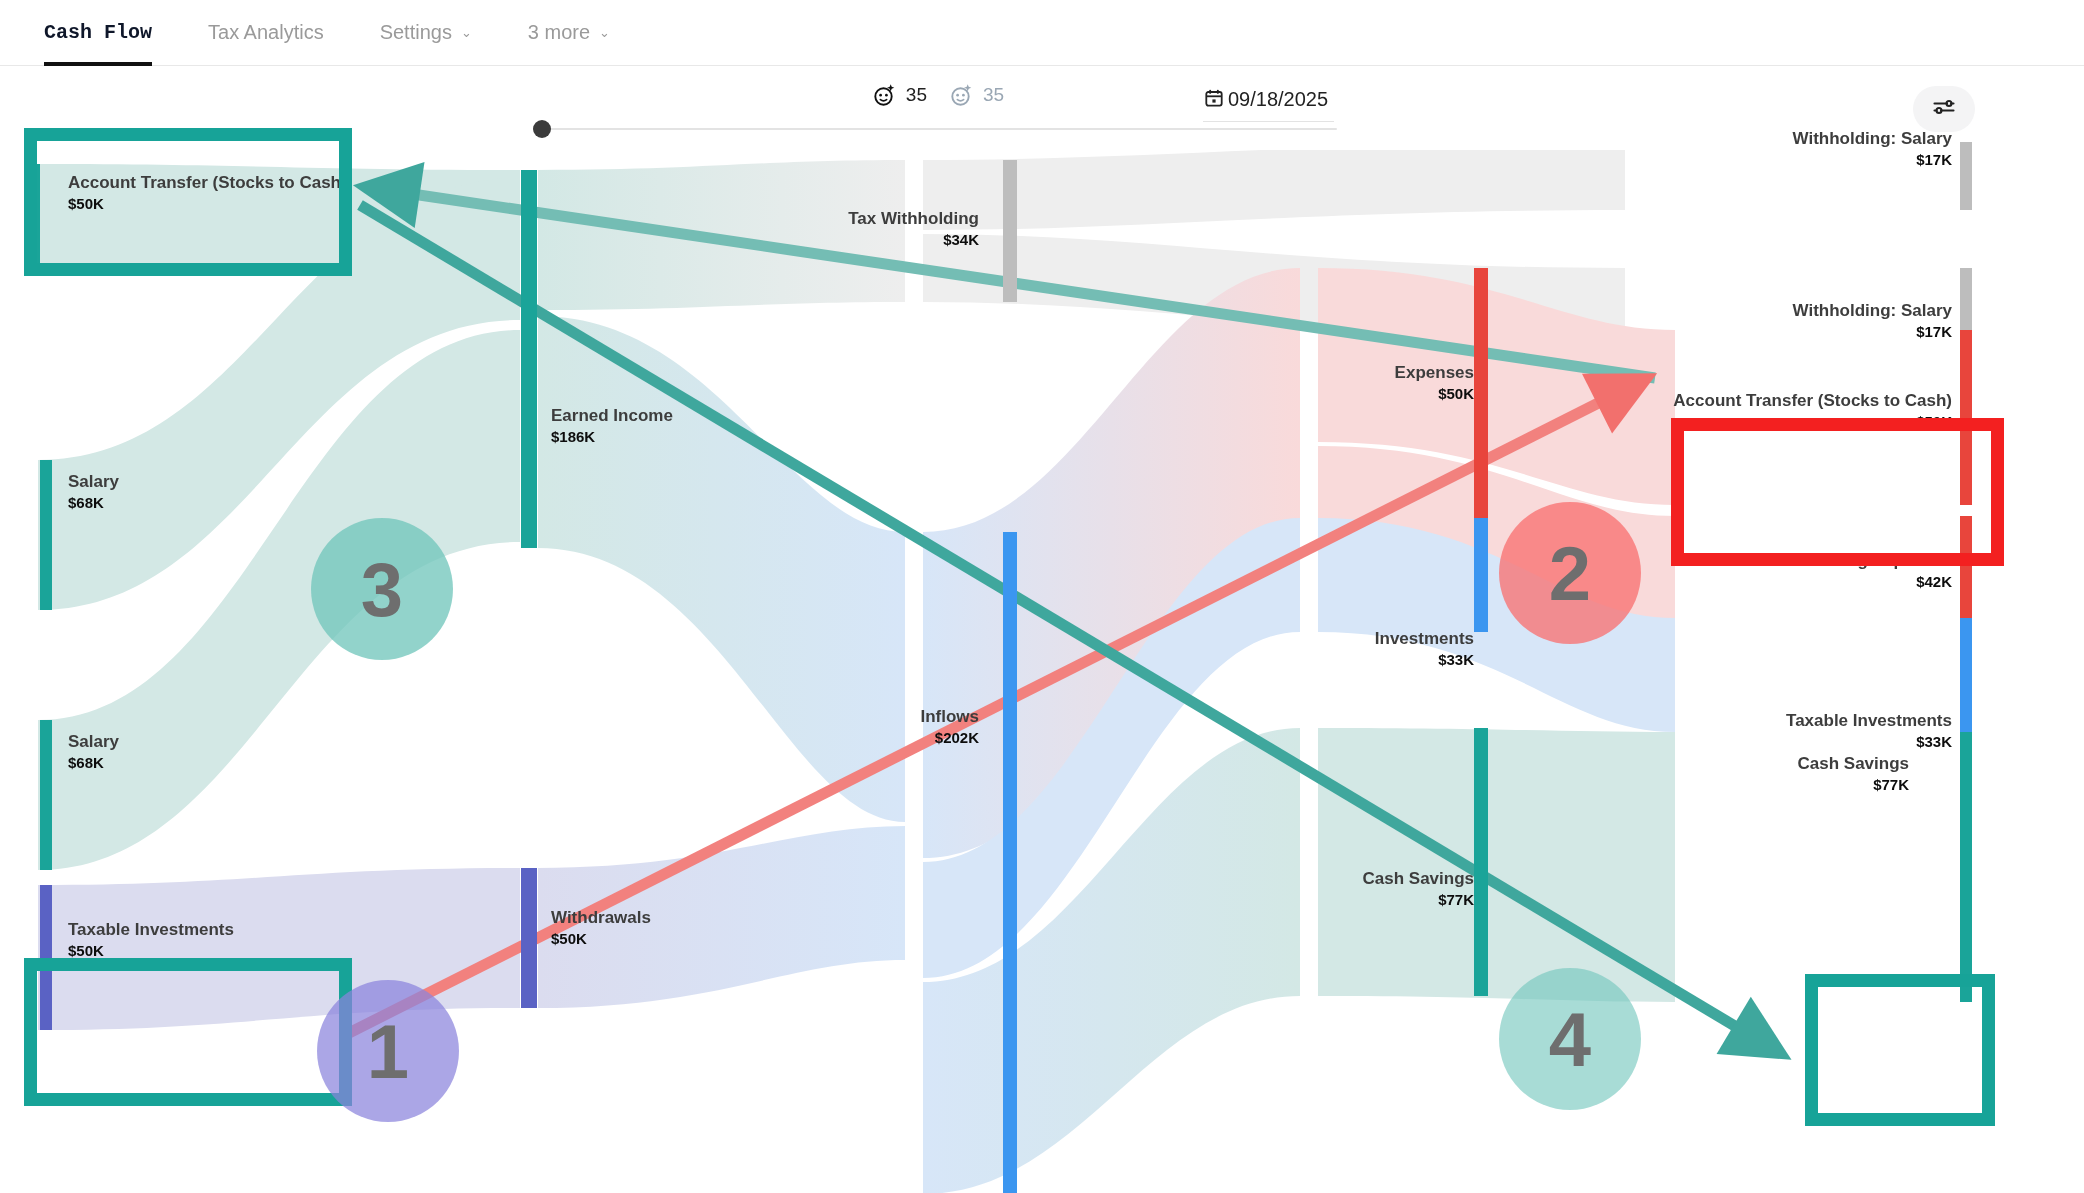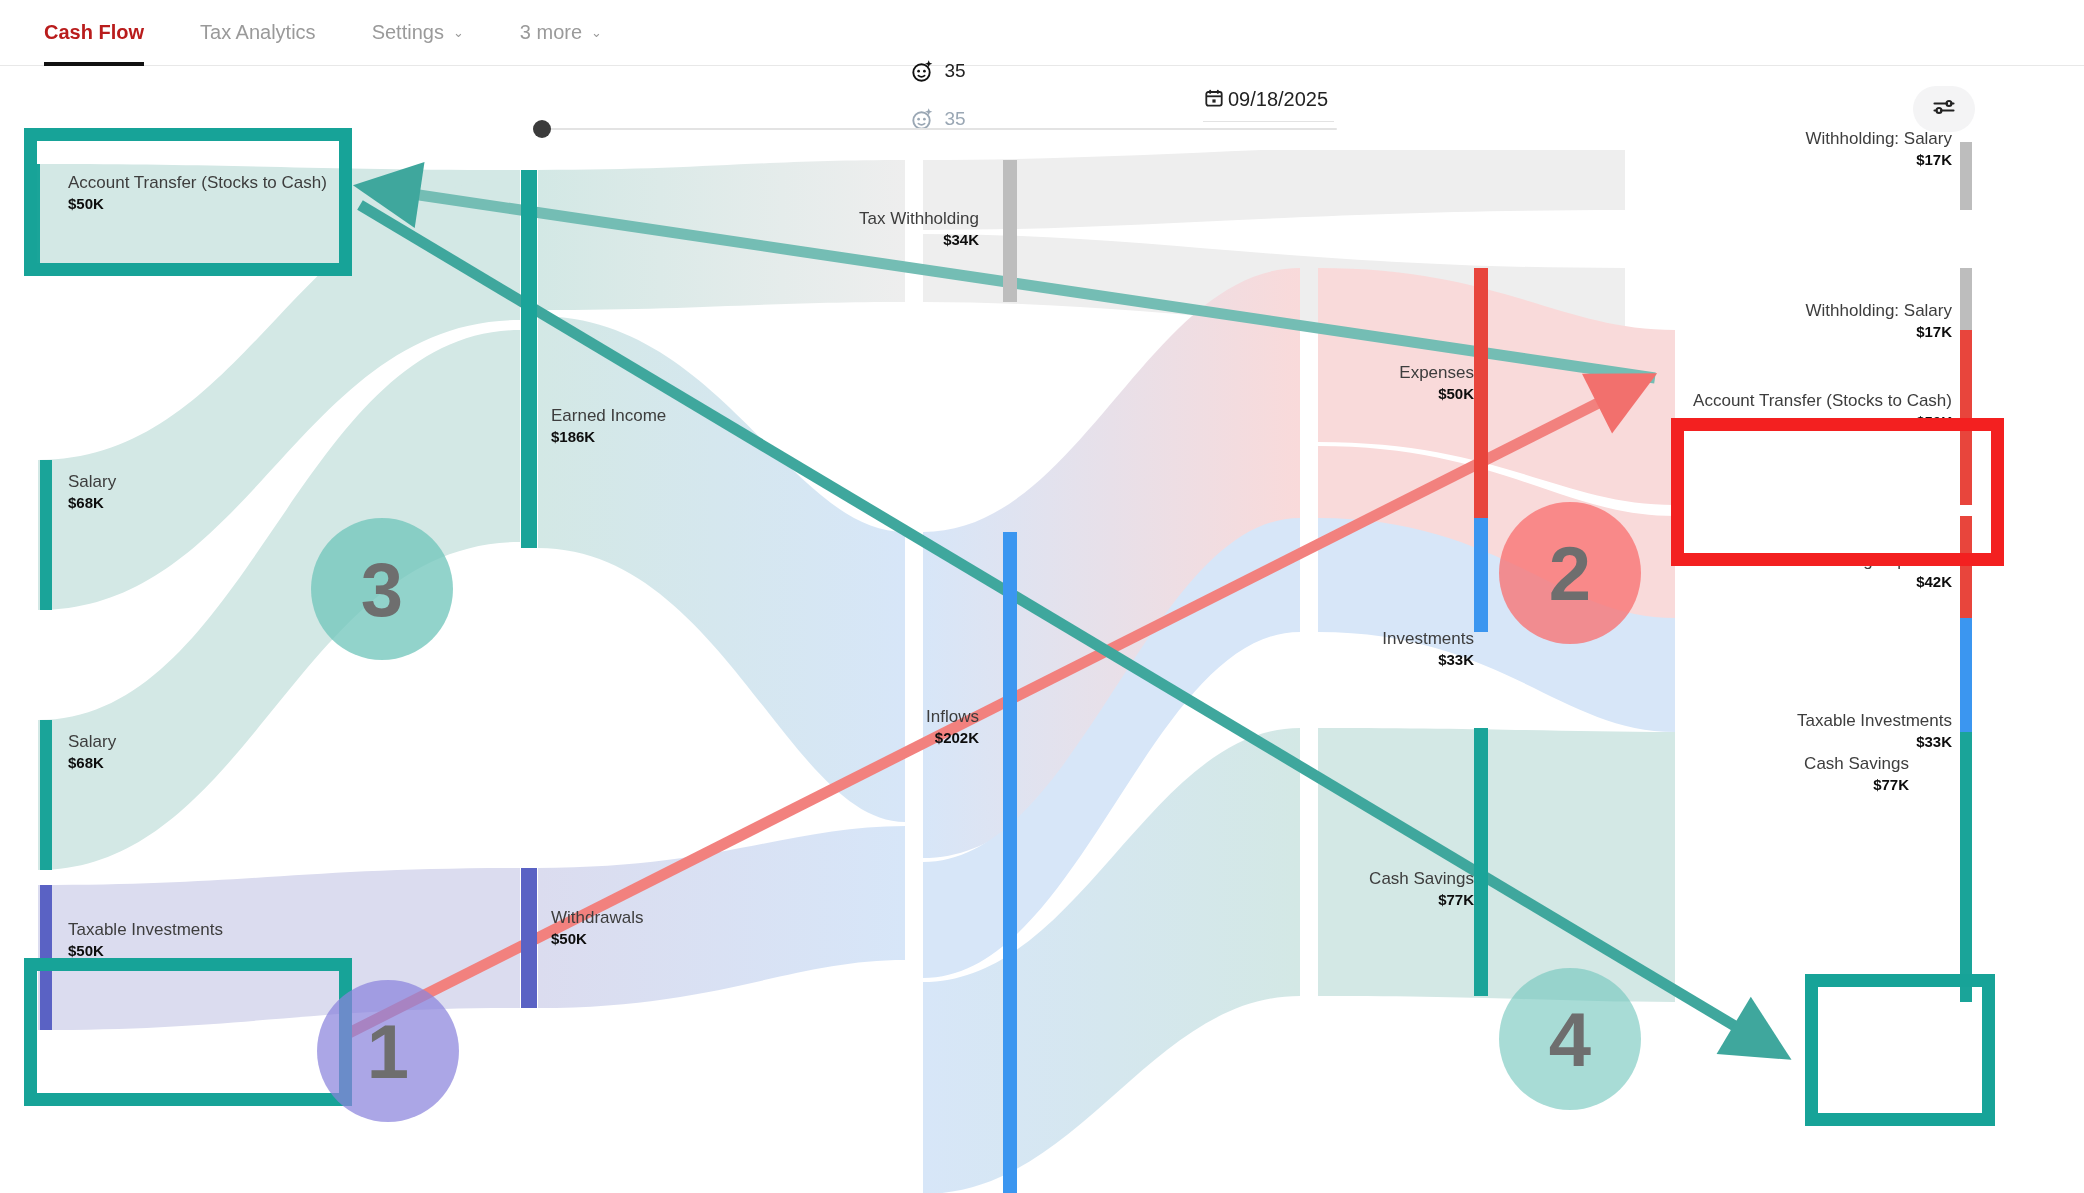--- a/index.html
+++ b/index.html
@@ -15,32 +15,32 @@
   .tabbar {
     position: absolute; left: 0; top: 0; width: 2084px; height: 66px;
     border-bottom: 1px solid #e8e8e8;
     display: flex; align-items: center; padding-left: 44px;
   }
   .tab {
     position: relative; height: 66px; display: flex; align-items: center;
     font-size: 20px; color: #9a9a9a; margin-right: 56px; cursor: pointer;
     white-space: nowrap;
   }
-  .tab.active { color: #b91c1c; font-weight: bold; }
+  .tab.active { color: #0f172a; font-weight: bold; font-family: Liberation Mono, monospace; }
   .tab.active::after {
     content: ""; position: absolute; left: 0; right: 0; bottom: 0;
     height: 4px; background: #111;
   }
   .caret { margin-left: 9px; font-size: 13px; color: #9a9a9a; line-height: 1; }
 
   
   .agebar {
     position: absolute; left: 533px; top: 78px; width: 810px; height: 56px;
   }
-  .ages { display: flex; align-items: center; justify-content: center; gap: 22px; height: 34px; flex-direction: column; }
+  .ages { display: flex; align-items: center; justify-content: center; gap: 22px; height: 34px; }
   .agegrp { display: flex; align-items: center; gap: 8px; }
   .agegrp .num { font-size: 19px; color: #222; }
   .agegrp.secondary .num { color: #9aa7b4; }
   .person-icon { width: 26px; height: 26px; display: block; }
 
   .slider { position: absolute; left: 0; top: 42px; width: 810px; height: 18px; }
   .slider-track {
     position: absolute; left: 8px; top: 8px; width: 796px; height: 2px;
     background: #e3e3e3; border-radius: 1px;
   }
@@ -64,21 +64,21 @@
 
   
   .sankey { position: absolute; left: 0; top: 150px; width: 2084px; height: 1043px; }
   .sankey svg { display: block; }
 
   
   .nodebar { position: absolute; }
 
   
   .nlabel { position: absolute; white-space: nowrap; line-height: 1.28; }
-  .nlabel .ttl { font-size: 17px; color: #3d3d3d; display: block; }
+  .nlabel .ttl { font-size: 17px; color: #3d3d3d; display: block; font-weight: bold; }
   .nlabel .val { font-size: 15px; color: #0d0d0d; font-weight: bold; display: block; }
   .nlabel.right { text-align: right; }
 
   
   .annbox { position: absolute; pointer-events: none; }
   .annbox.teal  { border: 13px solid #17a398; }
   .annbox.red   { border: 13px solid #f32020; }
 
   .anncircle {
     position: absolute; border-radius: 50%;

